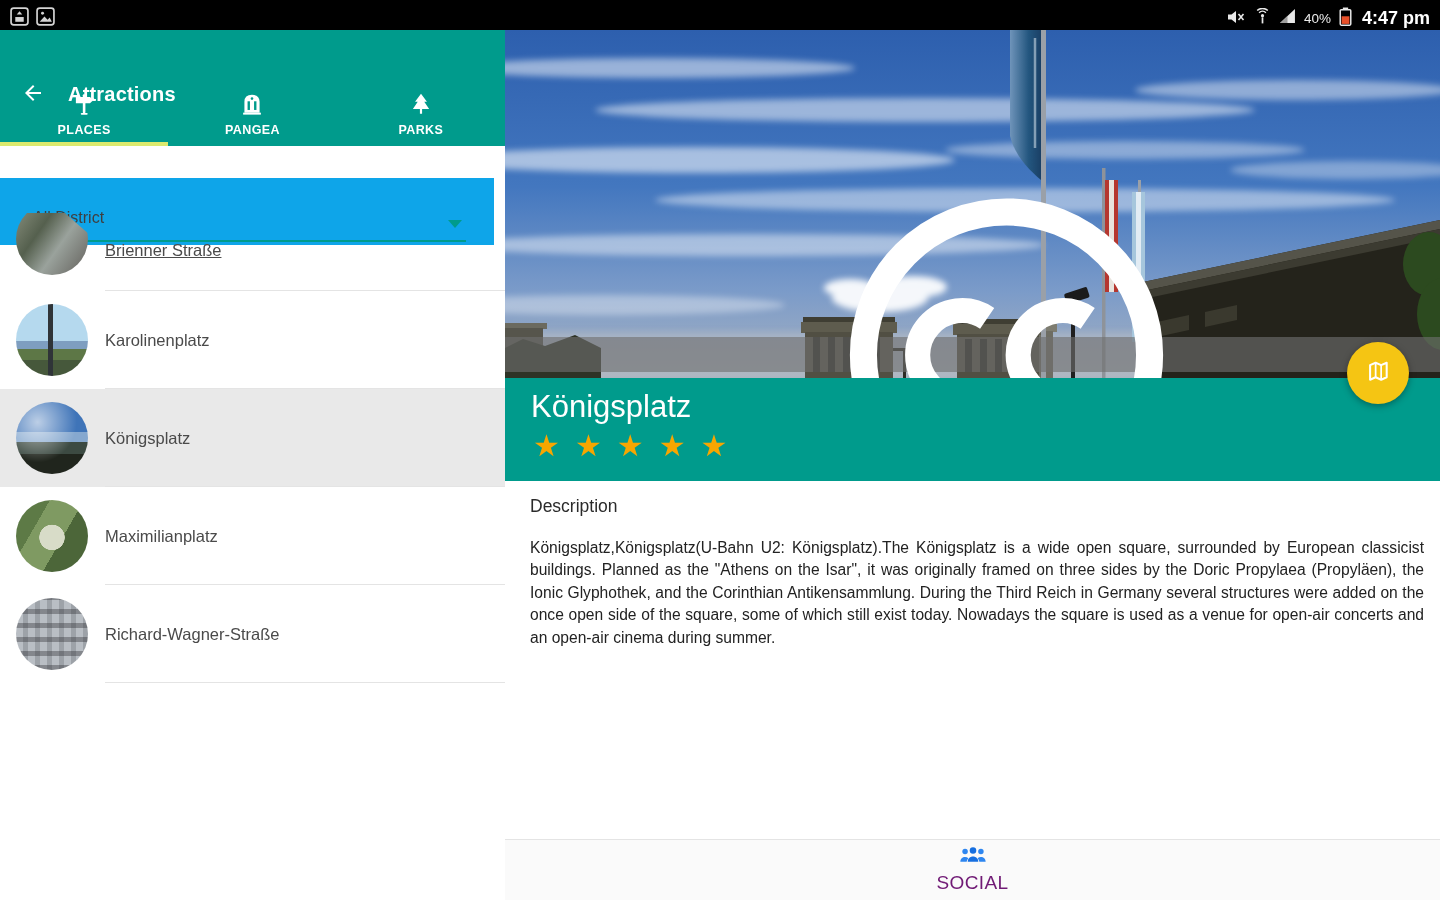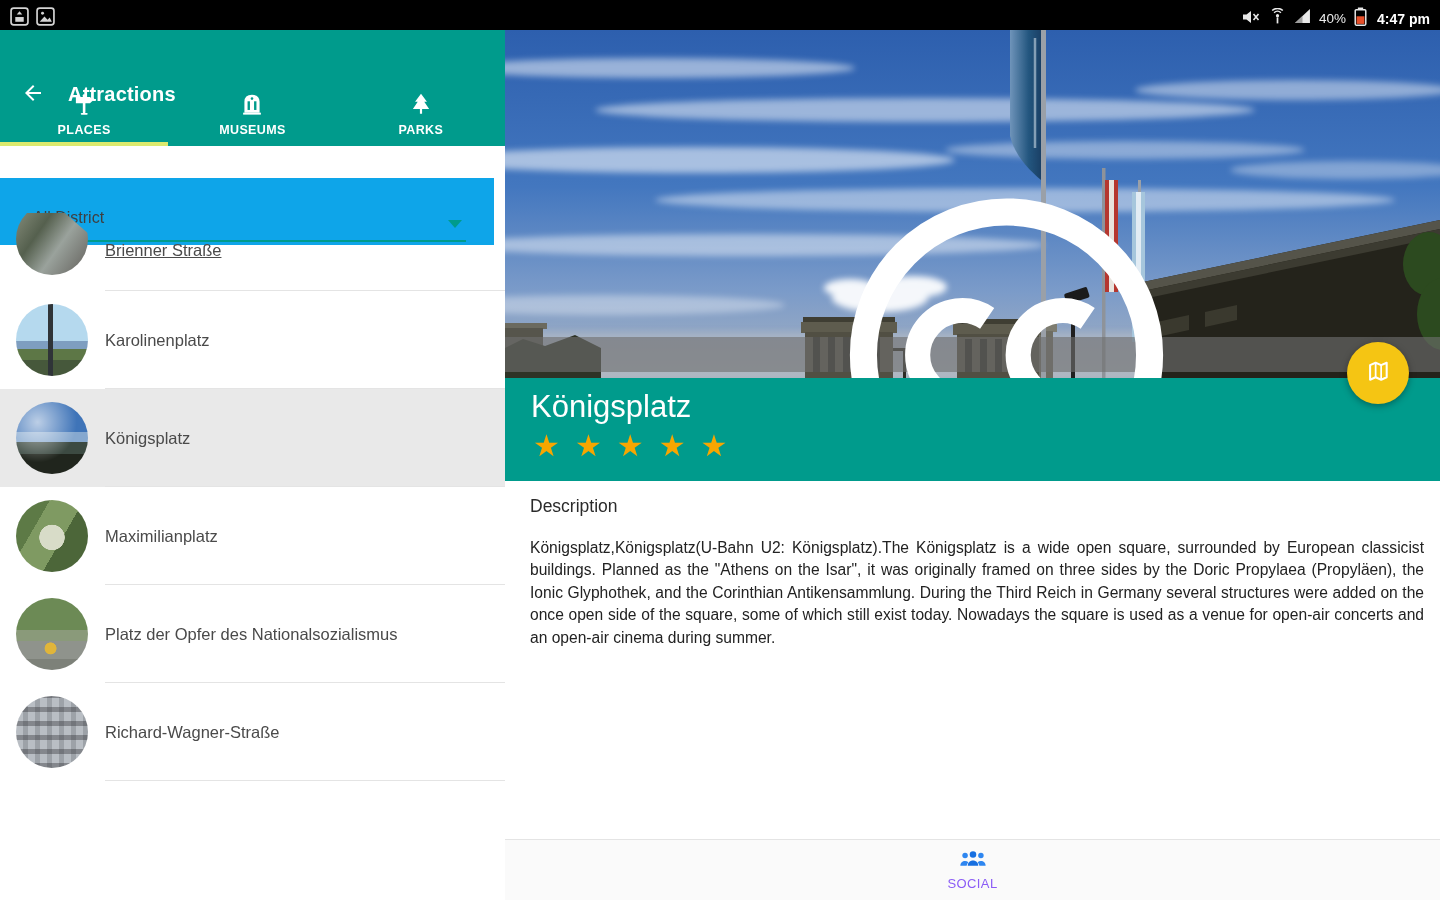--- a/index.html
+++ b/index.html
@@ -13,21 +13,21 @@
     width:1440px;height:900px;position:relative;overflow:hidden;
     background:#fff;font-family:"Liberation Sans",sans-serif;
     -webkit-font-smoothing:antialiased;
   }
   
   .statusbar{position:absolute;top:0;left:0;width:1440px;height:30px;background:#000;
     display:flex;align-items:flex-end;justify-content:space-between;box-sizing:border-box;padding:0 10px;z-index:50;}
   .sb-left{display:flex;align-items:center;gap:7px;}
   .sb-right{display:flex;align-items:center;gap:8px;color:#ececec;}
   .sb-right .pct{font-size:13.5px;}
-  .sb-right .time{font-size:14px;font-weight:bold;color:#fff;margin-left:2px;}
+  .sb-right .time{font-size:18px;font-weight:bold;color:#fff;margin-left:2px;}
   
   .sidebar{position:absolute;top:30px;left:0;width:505px;height:870px;background:#fff;z-index:5;}
   .side-header{position:absolute;top:0;left:0;right:0;height:116px;background:var(--teal);}
   .titlebar{display:flex;align-items:flex-end;gap:22px;padding:12px 0 0 20px;margin-top:38px;}
   .app-title{color:#fff;font-size:20px;font-weight:bold;letter-spacing:.2px;}
   .backbtn{width:26px;height:26px;display:flex;align-items:center;justify-content:center;cursor:pointer;}
   .tabs{position:absolute;left:0;right:0;bottom:0;height:64px;display:flex;}
   .tab{flex:1;display:flex;flex-direction:column;align-items:center;justify-content:center;gap:3px;
     color:#fff;font-size:12.5px;font-weight:bold;letter-spacing:.4px;position:relative;cursor:pointer;}
   .tab.active::after{content:"";position:absolute;left:0;right:0;bottom:0;height:4px;background:var(--lime);}
@@ -83,21 +83,21 @@
     background:var(--fab);display:flex;align-items:center;justify-content:center;
     box-shadow:0 2px 7px rgba(0,0,0,.35);cursor:pointer;z-index:20;}
   
   .desc-h{position:absolute;left:530px;top:496px;font-size:17.5px;font-weight:500;color:#2a2a2a;}
   .desc-p{position:absolute;left:530px;top:530px;width:894px;font-size:15.6px;line-height:22.4px;
     color:#222;text-align:justify;margin-top:7px;}
   
   .bottombar{position:absolute;left:505px;right:0;bottom:0;height:60px;background:#fafafa;
     border-top:1px solid #e4e4e4;display:flex;}
   .bb-item{flex:1;display:flex;flex-direction:column;align-items:center;justify-content:center;gap:3px;cursor:pointer;}
-  .bb-label{font-size:13px;color:#8b5cf6;letter-spacing:.4px;}
+  .bb-label{font-size:19px;color:#701a75;letter-spacing:.4px;}
 </style>
 </head>
 <body>
 
 <div class="statusbar">
   <div class="sb-left">
     <span>
       <svg width="19" height="19" viewBox="0 0 18 18">
           <rect x="1" y="1" width="16" height="16" rx="2.5" fill="none" stroke="#d4d4d4" stroke-width="1.6"></rect>
           <path d="M5 9.5 h8 v4.5 H5 Z" fill="#d4d4d4"></path>
@@ -168,21 +168,21 @@
       <div class="tab">
         <span>
           <svg width="26" height="26" viewBox="0 0 24 24">
               <path d="M5 20 V10 Q5 3.5 12 3.5 Q19 3.5 19 10 V20 Z" fill="#fff"></path>
               <rect x="7.9" y="9.5" width="2.2" height="8" fill="#009b8c"></rect>
               <rect x="13.9" y="9.5" width="2.2" height="8" fill="#009b8c"></rect>
               <circle cx="12" cy="7" r="1.2" fill="#009b8c"></circle>
               <rect x="3.8" y="20" width="16.4" height="1.8" fill="#fff"></rect>
             </svg>
         </span>
-        <span>MUSEUMS</span>
+        <span>PANGEA</span>
       </div>
       <div class="tab">
         <span>
           <svg width="26" height="26" viewBox="0 0 24 24">
               <path d="M12 2.5 L6.5 10 H9 L4.5 16.5 H11 V21 H13 V16.5 H19.5 L15 10 H17.5 Z" fill="#fff"></path>
             </svg>
         </span>
         <span>PARKS</span>
       </div>
     </div>
@@ -206,25 +206,20 @@
       <div class="divider"></div>
     </div>
     <div class="row selected">
       <div class="avatar" data-thumb="square"></div>
       <span class="row-label">Königsplatz</span>
       <div class="divider"></div>
     </div>
     <div class="row">
       <div class="avatar" data-thumb="monument"></div>
       <span class="row-label">Maximilianplatz</span>
-      <div class="divider"></div>
-    </div>
-    <div class="row">
-      <div class="avatar" data-thumb="trees"></div>
-      <span class="row-label">Platz der Opfer des Nationalsozialismus</span>
       <div class="divider"></div>
     </div>
     <div class="row">
       <div class="avatar" data-thumb="facade"></div>
       <span class="row-label">Richard-Wagner-Straße</span>
       <div class="divider"></div>
     </div>
   </div>
 </div>
 

